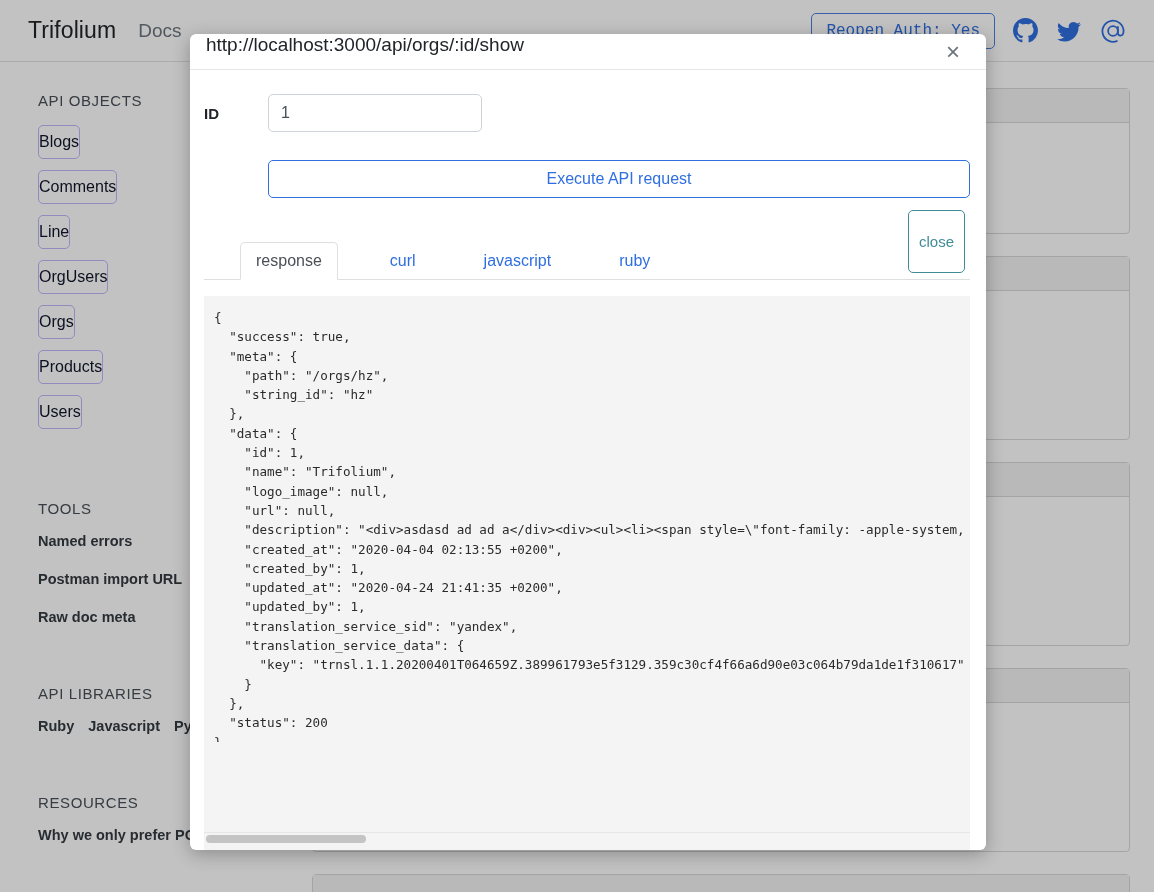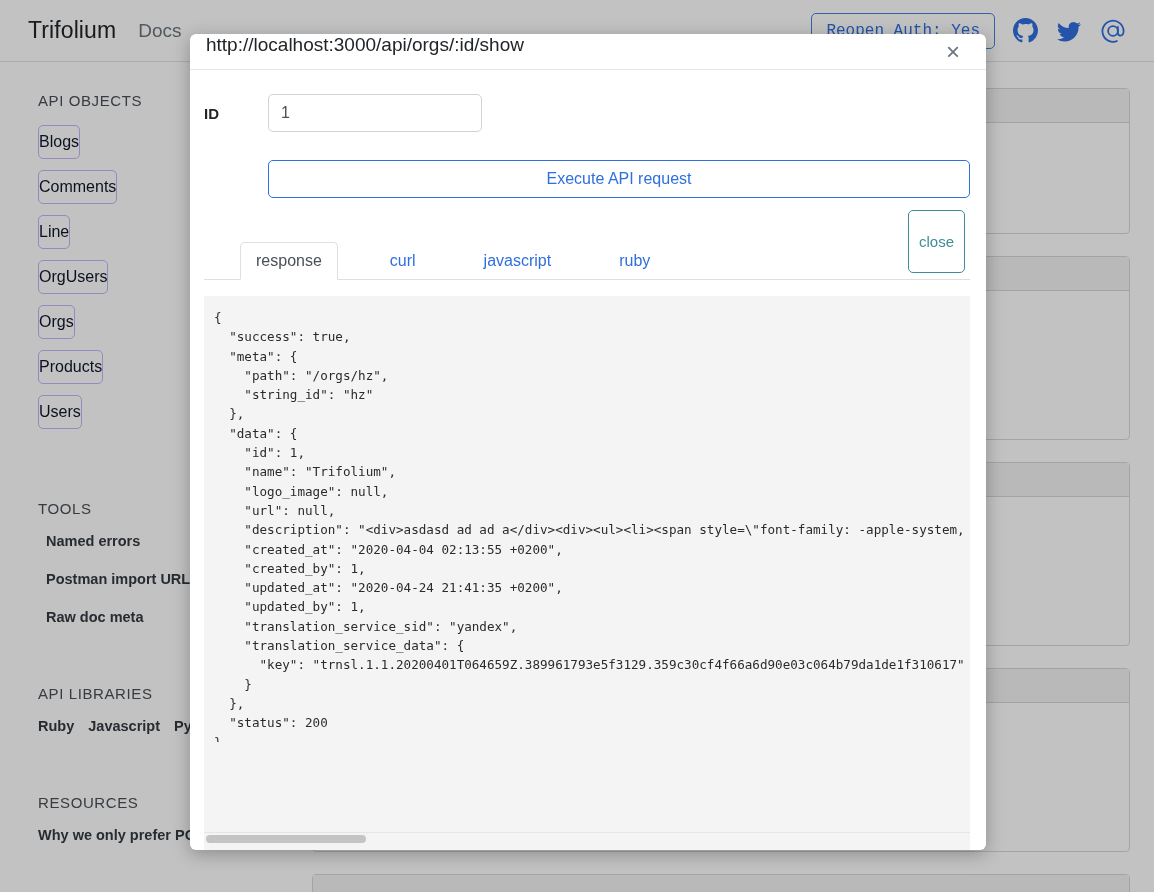--- a/index.html
+++ b/index.html
@@ -78,21 +78,21 @@
     padding: 7px 0;
     margin: 0 0 11px 0;
     font-family: "Liberation Sans", sans-serif;
   }
   .obj-list { display: flex; flex-direction: column; align-items: flex-start; }
   .tool-link {
     display: block;
     font-size: 14.5px;
     font-weight: bold;
     color: #343a40;
-    margin: 0 0 22px 8px;
+    margin: 0 0 22px 0;
     text-decoration: none;
   }
   .lib-row { display: flex; gap: 14px; margin-bottom: 10px; }
   .lib-link {
     font-size: 14.5px; font-weight: bold; color: #343a40; text-decoration: none;
     white-space: nowrap;
   }
   .res-link {
     display: block; font-size: 14.5px; font-weight: bold;
     color: #343a40; text-decoration: none; white-space: nowrap;

